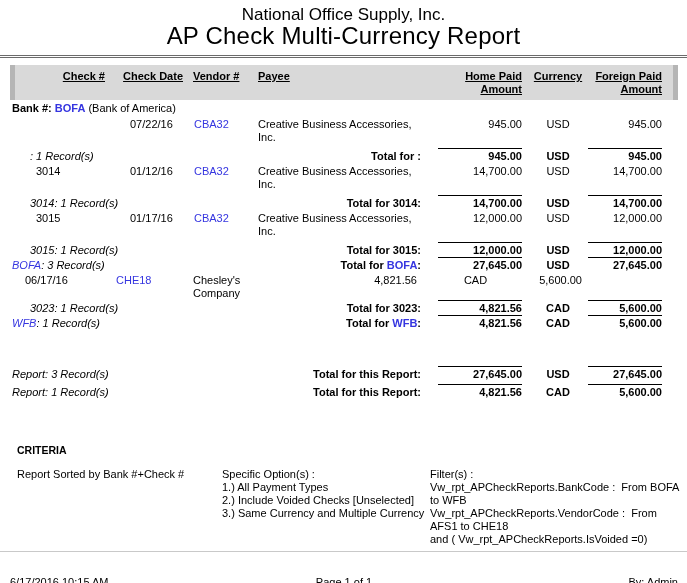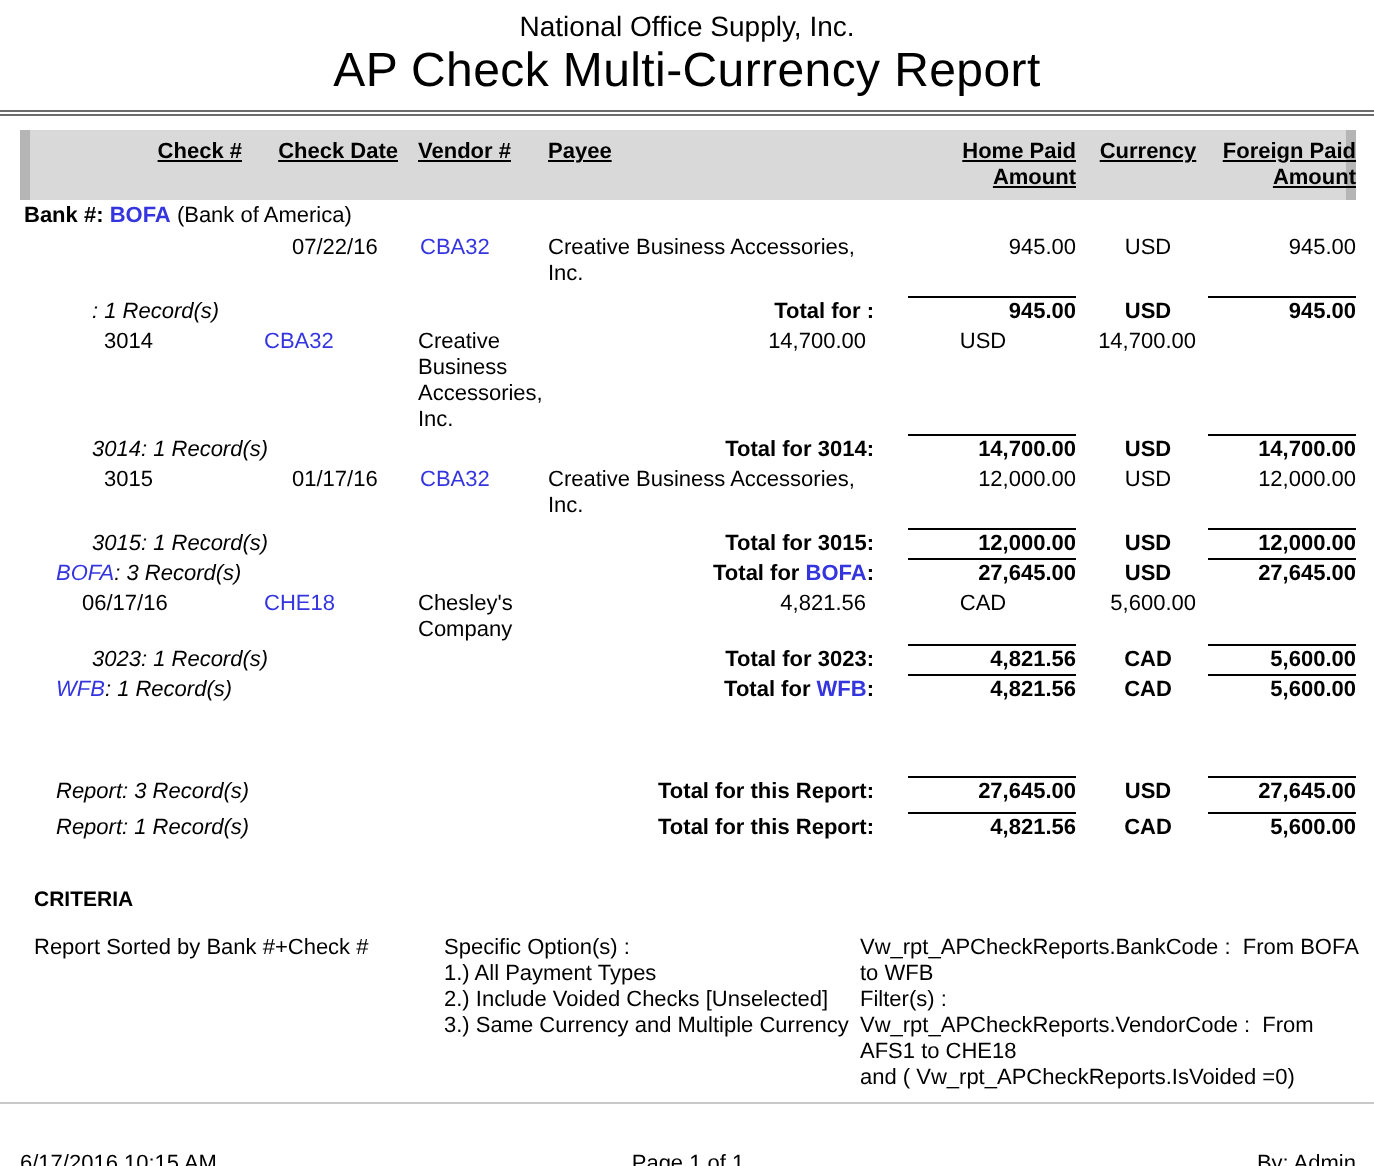--- a/index.html
+++ b/index.html
@@ -10,29 +10,29 @@
     --rule-light:#c9c9c9;
   }
   *{box-sizing:border-box;}
   html,body{margin:0;padding:0;}
   body{
     width:687px;height:583px;background:#ffffff;color:#000;
     font-family:"Liberation Sans","DejaVu Sans",sans-serif;font-size:11px;
     position:relative;overflow:hidden;
   }
   .page{position:absolute;inset:0;background:#fff;}
-  .company{position:absolute;top:5px;left:0;right:0;text-align:center;font-size:14px;}
+  .company{position:absolute;top:5px;left:0;right:0;text-align:center;font-size:17px;}
   .title{position:absolute;top:22px;left:0;right:0;text-align:center;font-size:24px;letter-spacing:.2px;}
   .double-rule{position:absolute;top:55px;left:0;width:687px;height:3px;
     border-top:1px solid var(--rule-dark);border-bottom:1px solid var(--rule-dark);}
   .colbar{position:absolute;top:65px;left:10px;width:668px;height:35px;background:var(--header-bar);}
   .colbar .cap{position:absolute;top:0;bottom:0;width:5px;background:var(--header-bar-cap);}
   .colbar .cap.left{left:0;}
   .colbar .cap.right{right:0;}
-  .grid7{display:grid;grid-template-columns:105px 78px 65px 165px 105px 60px 80px;margin-left:16px;}
+  .grid7{display:grid;grid-template-columns:105px 78px 65px 165px 105px 60px 80px;}
   .colbar-grid{position:absolute;top:5px;left:0;width:658px;line-height:13px;}
   .hcell{font-weight:bold;}
   .hcell .u{text-decoration:underline;}
   .h-right{text-align:right;padding-right:10px;}
   .h-amt{text-align:right;padding-right:6px;}
   .h-left{text-align:left;}
   .h-center{text-align:center;}
   .body{position:absolute;top:101px;left:10px;width:658px;}
   .bank-row{height:15px;line-height:15px;padding-left:2px;}
   .b{font-weight:bold;}
@@ -118,20 +118,21 @@
         <span class="rec indent">: 1 Record(s)</span>
         <span class="tot">Total for :</span>
       </div>
       <div class="amt tamt"><span class="oline home">945.00</span></div>
       <div class="cur tcur">USD</div>
       <div class="amt tamt"><span class="oline forw">945.00</span></div>
     </div>
 
     <div class="row detail grid7">
       <div class="c-check">3014</div>
+      <div class="c-date">01/12/16</div>
       <div class="c-vendor blue">CBA32</div>
       <div class="c-payee">
         <div>Creative Business Accessories,</div>
         <div>Inc.</div>
       </div>
       <div class="amt">14,700.00</div>
       <div class="cur">USD</div>
       <div class="amt">14,700.00</div>
     </div>
 
@@ -236,22 +237,22 @@
   <div class="criteria-head">CRITERIA</div>
   <div class="criteria-body">
     <div>Report Sorted by Bank #+Check #</div>
     <div class="crit-list">
       <div>Specific Option(s) :</div>
       <div>1.) All Payment Types</div>
       <div>2.) Include Voided Checks [Unselected]</div>
       <div>3.) Same Currency and Multiple Currency</div>
     </div>
     <div class="crit-list">
+      <div>Filter(s) :</div>
       <div>Vw_rpt_APCheckReports.BankCode :  From BOFA to WFB</div>
-      <div>Filter(s) :</div>
       <div>Vw_rpt_APCheckReports.VendorCode :  From AFS1 to CHE18</div>
       <div>and ( Vw_rpt_APCheckReports.IsVoided =0)</div>
     </div>
   </div>
 
   <div class="footer-rule"></div>
   <div class="footer">
     <div class="f-left">6/17/2016 10:15 AM</div>
     <div class="f-center">Page 1 of 1</div>
     <div class="f-right">By: Admin</div>

